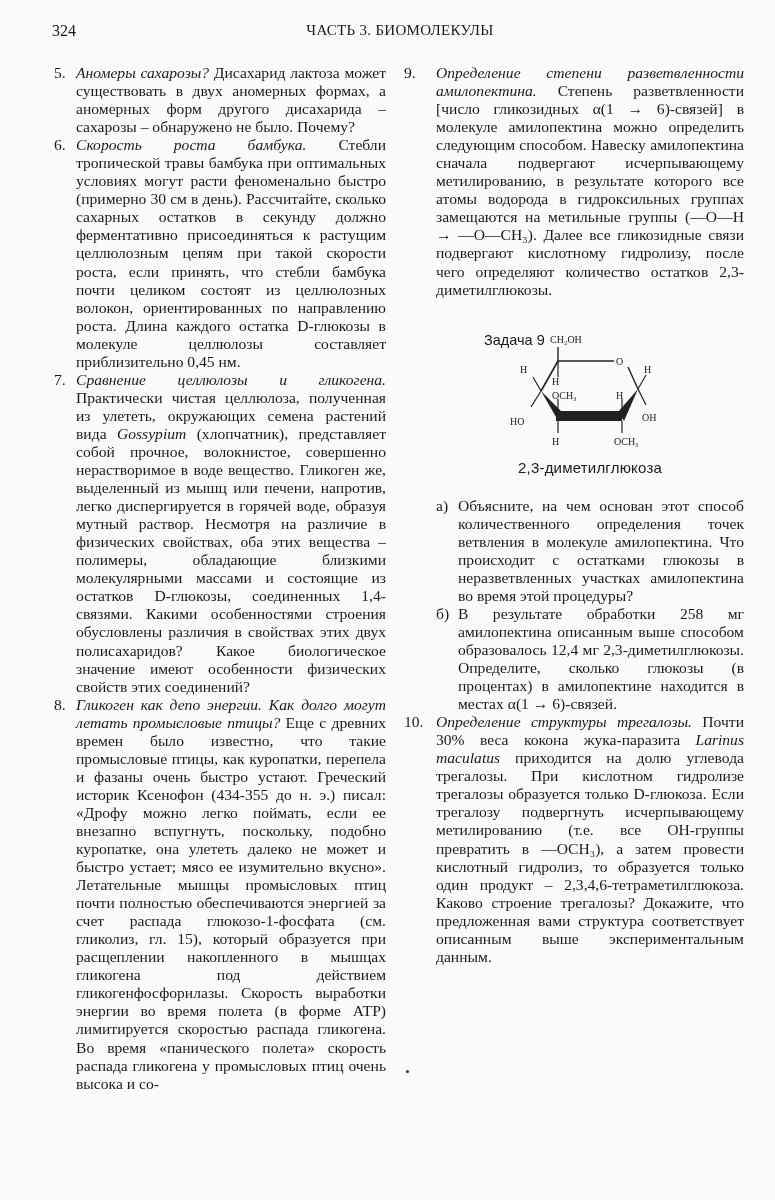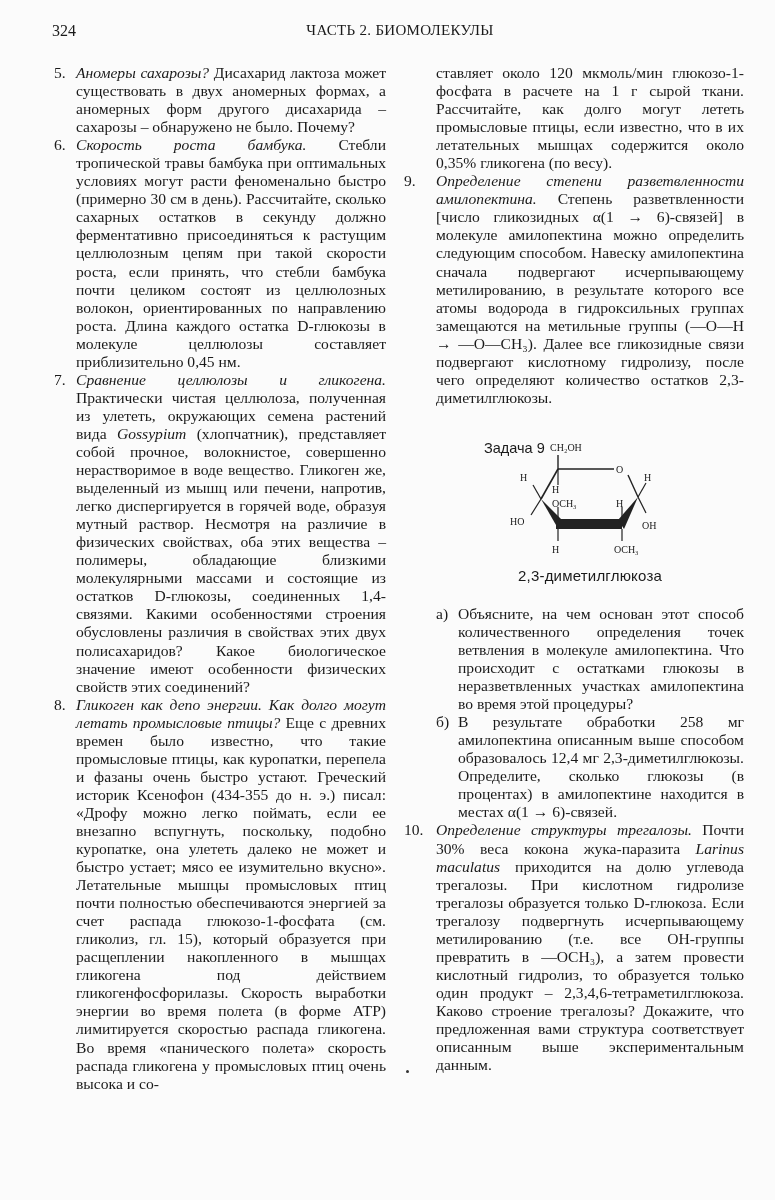--- a/index.html
+++ b/index.html
@@ -25,21 +25,21 @@
   .fig-caption { position: absolute; left: 82px; top: 152px; font-size: 15px; font-family: "Liberation Sans", sans-serif; letter-spacing: 0.2px; }
   .chem { position: absolute; font-size: 10px; }
   svg.ring { position: absolute; left: 0; top: 0; }
   .stray-dot { position: absolute; width: 3px; height: 3px; background: #333; border-radius: 50%; }
 </style>
 </head>
 <body>
 
 <div class="header">
   <span class="page-num">324</span>
-  <span class="running-head">ЧАСТЬ 2. БИОМОЛЕКУЛЫ</span>
+  <span class="running-head">ЧАСТЬ 3. БИОМОЛЕКУЛЫ</span>
 </div>
 
 <div class="col col-left">
   <p class="prob">
     <span class="num">5.</span>
     <span class="it">Аномеры сахарозы?</span>
     <span>Дисахарид лактоза может существовать в двух аномерных формах, а аномерных форм другого дисахарида – сахарозы – обнаружено не было. Почему?</span>
   </p>
   <p class="prob">
     <span class="num">6.</span>
@@ -54,23 +54,20 @@
     <span>(хлопчатник), представляет собой прочное, волокнистое, совершенно нерастворимое в воде вещество. Гликоген же, выделенный из мышц или печени, напротив, легко диспергируется в горячей воде, образуя мутный раствор. Несмотря на различие в физических свойствах, оба этих вещества – полимеры, обладающие близкими молекулярными массами и состоящие из остатков D-глюкозы, соединенных 1,4-связями. Какими особенностями строения обусловлены различия в свойствах этих двух полисахаридов? Какое биологическое значение имеют особенности физических свойств этих соединений?</span>
   </p>
   <p class="prob">
     <span class="num">8.</span>
     <span class="it">Гликоген как депо энергии. Как долго могут летать промысловые птицы?</span>
     <span>Еще с древних времен было известно, что такие промысловые птицы, как куропатки, перепела и фазаны очень быстро устают. Греческий историк Ксенофон (434-355 до н. э.) писал: «Дрофу можно легко поймать, если ее внезапно вспугнуть, поскольку, подобно куропатке, она улететь далеко не может и быстро устает; мясо ее изумительно вкусно». Летательные мышцы промысловых птиц почти полностью обеспечиваются энергией за счет распада глюкозо-1-фосфата (см. гликолиз, гл. 15), который образуется при расщеплении накопленного в мышцах гликогена под действием гликогенфосфорилазы. Скорость выработки энергии во время полета (в форме АТР) лимитируется скоростью распада гликогена. Во время «панического полета» скорость распада гликогена у промысловых птиц очень высока и со-</span>
   </p>
 </div>
 
 <div class="col col-right">
-  <p class="prob cont">
-    <span>ставляет около 120 мкмоль/мин глюкозо-1-фосфата в расчете на 1 г сырой ткани. Рассчитайте, как долго могут лететь промысловые птицы, если известно, что в их летательных мышцах содержится около 0,35% гликогена (по весу).</span>
-  </p>
   <p class="prob wide">
     <span class="num">9.</span>
     <span class="it">Определение степени разветвленности амилопектина.</span>
     <span>Степень разветвленности [число гликозидных α(1 → 6)-связей] в молекуле амилопектина можно определить следующим способом. Навеску амилопектина сначала подвергают исчерпывающему метилированию, в результате которого все атомы водорода в гидроксильных группах замещаются на метильные группы (—O—H → —O—CH₃). Далее все гликозидные связи подвергают кислотному гидролизу, после чего определяют количество остатков 2,3-диметилглюкозы.</span>
   </p>
 
   <div class="figure">
     <span class="fig-label" style="top:22px;margin-top:10px;">Задача 9</span>
     <svg class="ring" width="300" height="160" viewBox="0 0 300 160" style="top:0;">
 
@@ -106,21 +103,21 @@
 
       <line x1="202" y1="90" x2="210" y2="106" stroke="#222" stroke-width="1.2"></line>
     </svg>
     <span class="chem" style="left:114px; top:32px;">CH₂OH</span>
     <span class="chem" style="left:180px; top:54px;">O</span>
     <span class="chem" style="left:208px; top:62px;">H</span>
     <span class="chem" style="left:84px;  top:62px;">H</span>
     <span class="chem" style="left:116px; top:74px;">H</span>
     <span class="chem" style="left:116px; top:88px;">OCH₃</span>
     <span class="chem" style="left:180px; top:88px;">H</span>
-    <span class="chem" style="left:74px;  top:106px;">HO</span>
+    <span class="chem" style="left:74px;  top:114px;">HO</span>
     <span class="chem" style="left:206px; top:110px;">OH</span>
     <span class="chem" style="left:116px; top:134px;">H</span>
     <span class="chem" style="left:178px; top:134px;">OCH₃</span>
     <span class="fig-caption" style="top:160px;">2,3-диметилглюкоза</span>
   </div>
 
   <div class="subs" style="margin-top:-52px;">
     <p class="sub">
       <span class="num">а)</span>
       <span>Объясните, на чем основан этот способ количественного определения точек ветвления в молекуле амилопектина. Что происходит с остатками глюкозы в неразветвленных участках амилопектина во время этой процедуры?</span>

